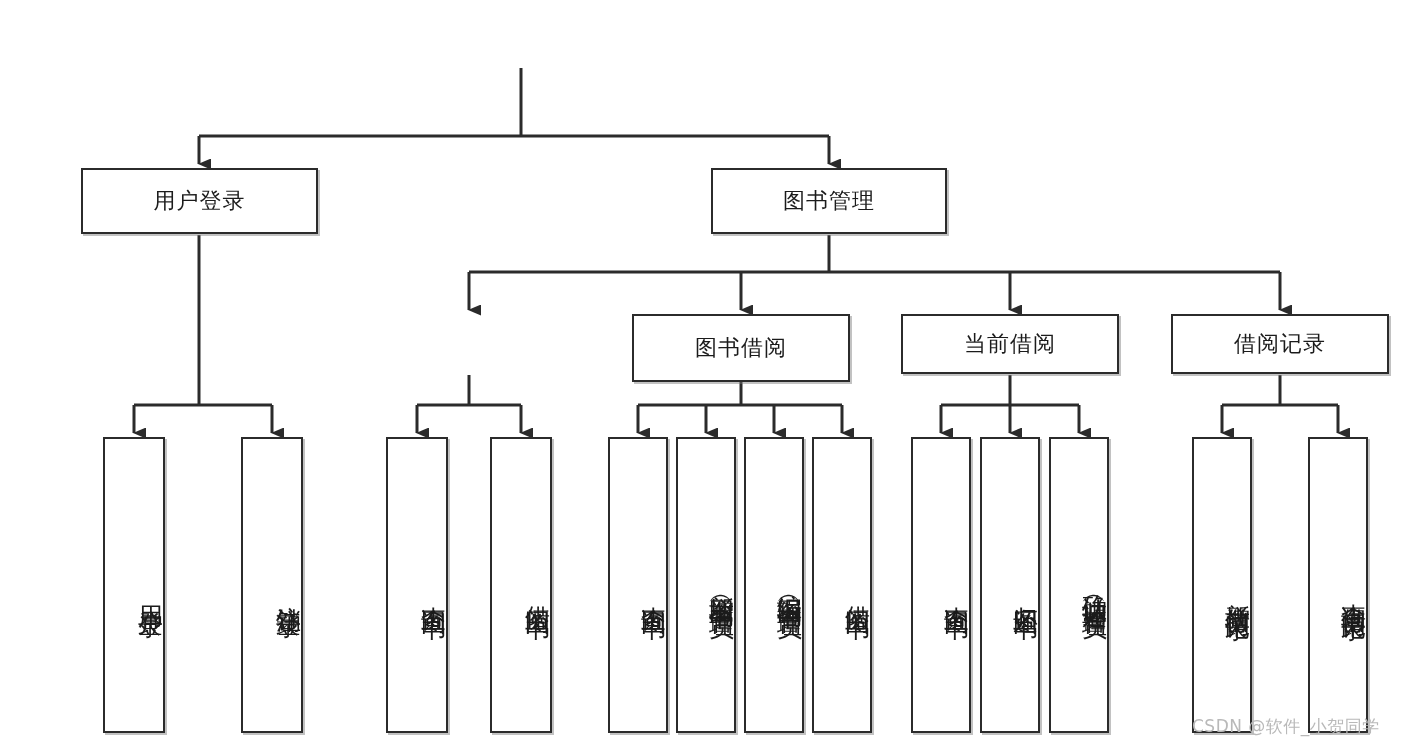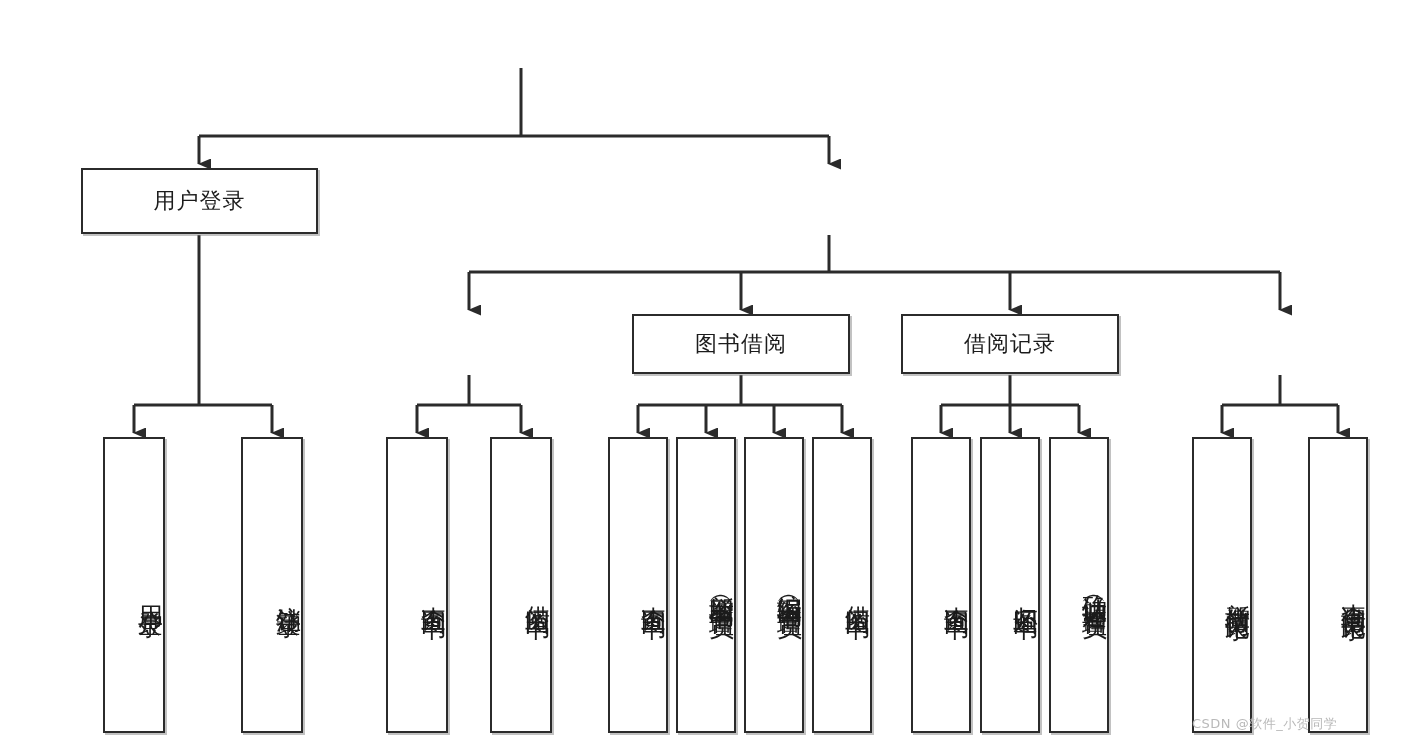--- a/index.html
+++ b/index.html
@@ -49,21 +49,21 @@
     line-height: 1;
     align-items: flex-start;
     padding-top: 14px;
     justify-content: center;
   }
   .node-v.tall {
     padding-top: 6px;
   }
   .watermark {
     position: absolute;
-    font-size: 13px;
+    font-size: 17px;
     color: #b9b9b9;
     white-space: nowrap;
     letter-spacing: 0.5px;
   }
 </style>
 </head>
 <body>
 
 <div id="canvas">
 
@@ -114,25 +114,31 @@
       <path d="M1222,405 L1338,405"></path>
       <path d="M1222,405 L1222,433" marker-end="url(#ah)"></path>
       <path d="M1338,405 L1338,433" marker-end="url(#ah)"></path>
     </g>
   </svg>
 
 
   <div class="node node-h" style="left:81px; top:168px; width:237px; height:66px;">
     <span>用户登录</span>
   </div>
+  <div class="node node-h" style="left:711px; top:168px; width:236px; height:66px;">
+    <span>图书管理</span>
+  </div>
 
-  <div class="node node-h" style="left:632px; top:314px; width:218px; height:60px;">
+  <div class="node node-h" style="left:632px; top:314px; width:218px; height:68px;">
     <span>图书借阅</span>
   </div>
   <div class="node node-h" style="left:901px; top:314px; width:218px; height:60px;">
+    <span>当前借阅</span>
+  </div>
+  <div class="node node-h" style="left:1171px; top:314px; width:218px; height:60px;">
     <span>借阅记录</span>
   </div>
 
   <div class="node node-v" style="left:103px; top:437px; width:62px; height:296px;">
     <span>用户登录</span>
   </div>
   <div class="node node-v" style="left:241px; top:437px; width:62px; height:296px;">
     <span>注销登录</span>
   </div>
 

